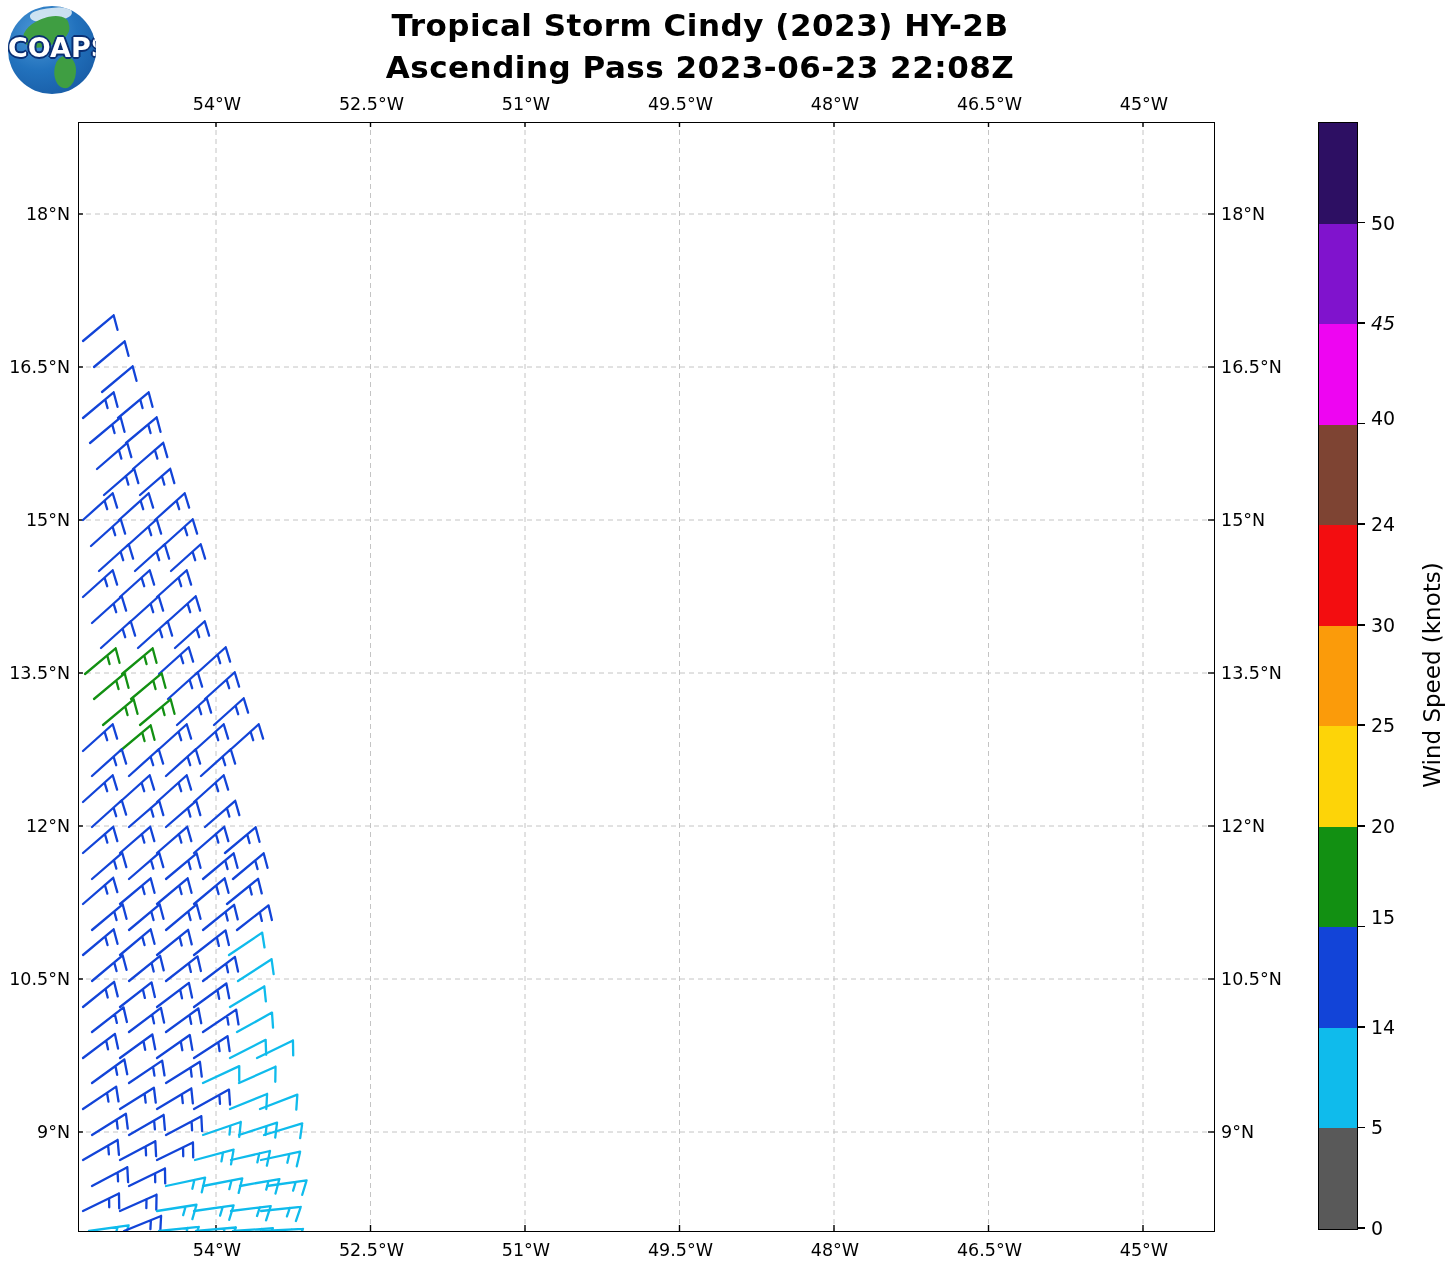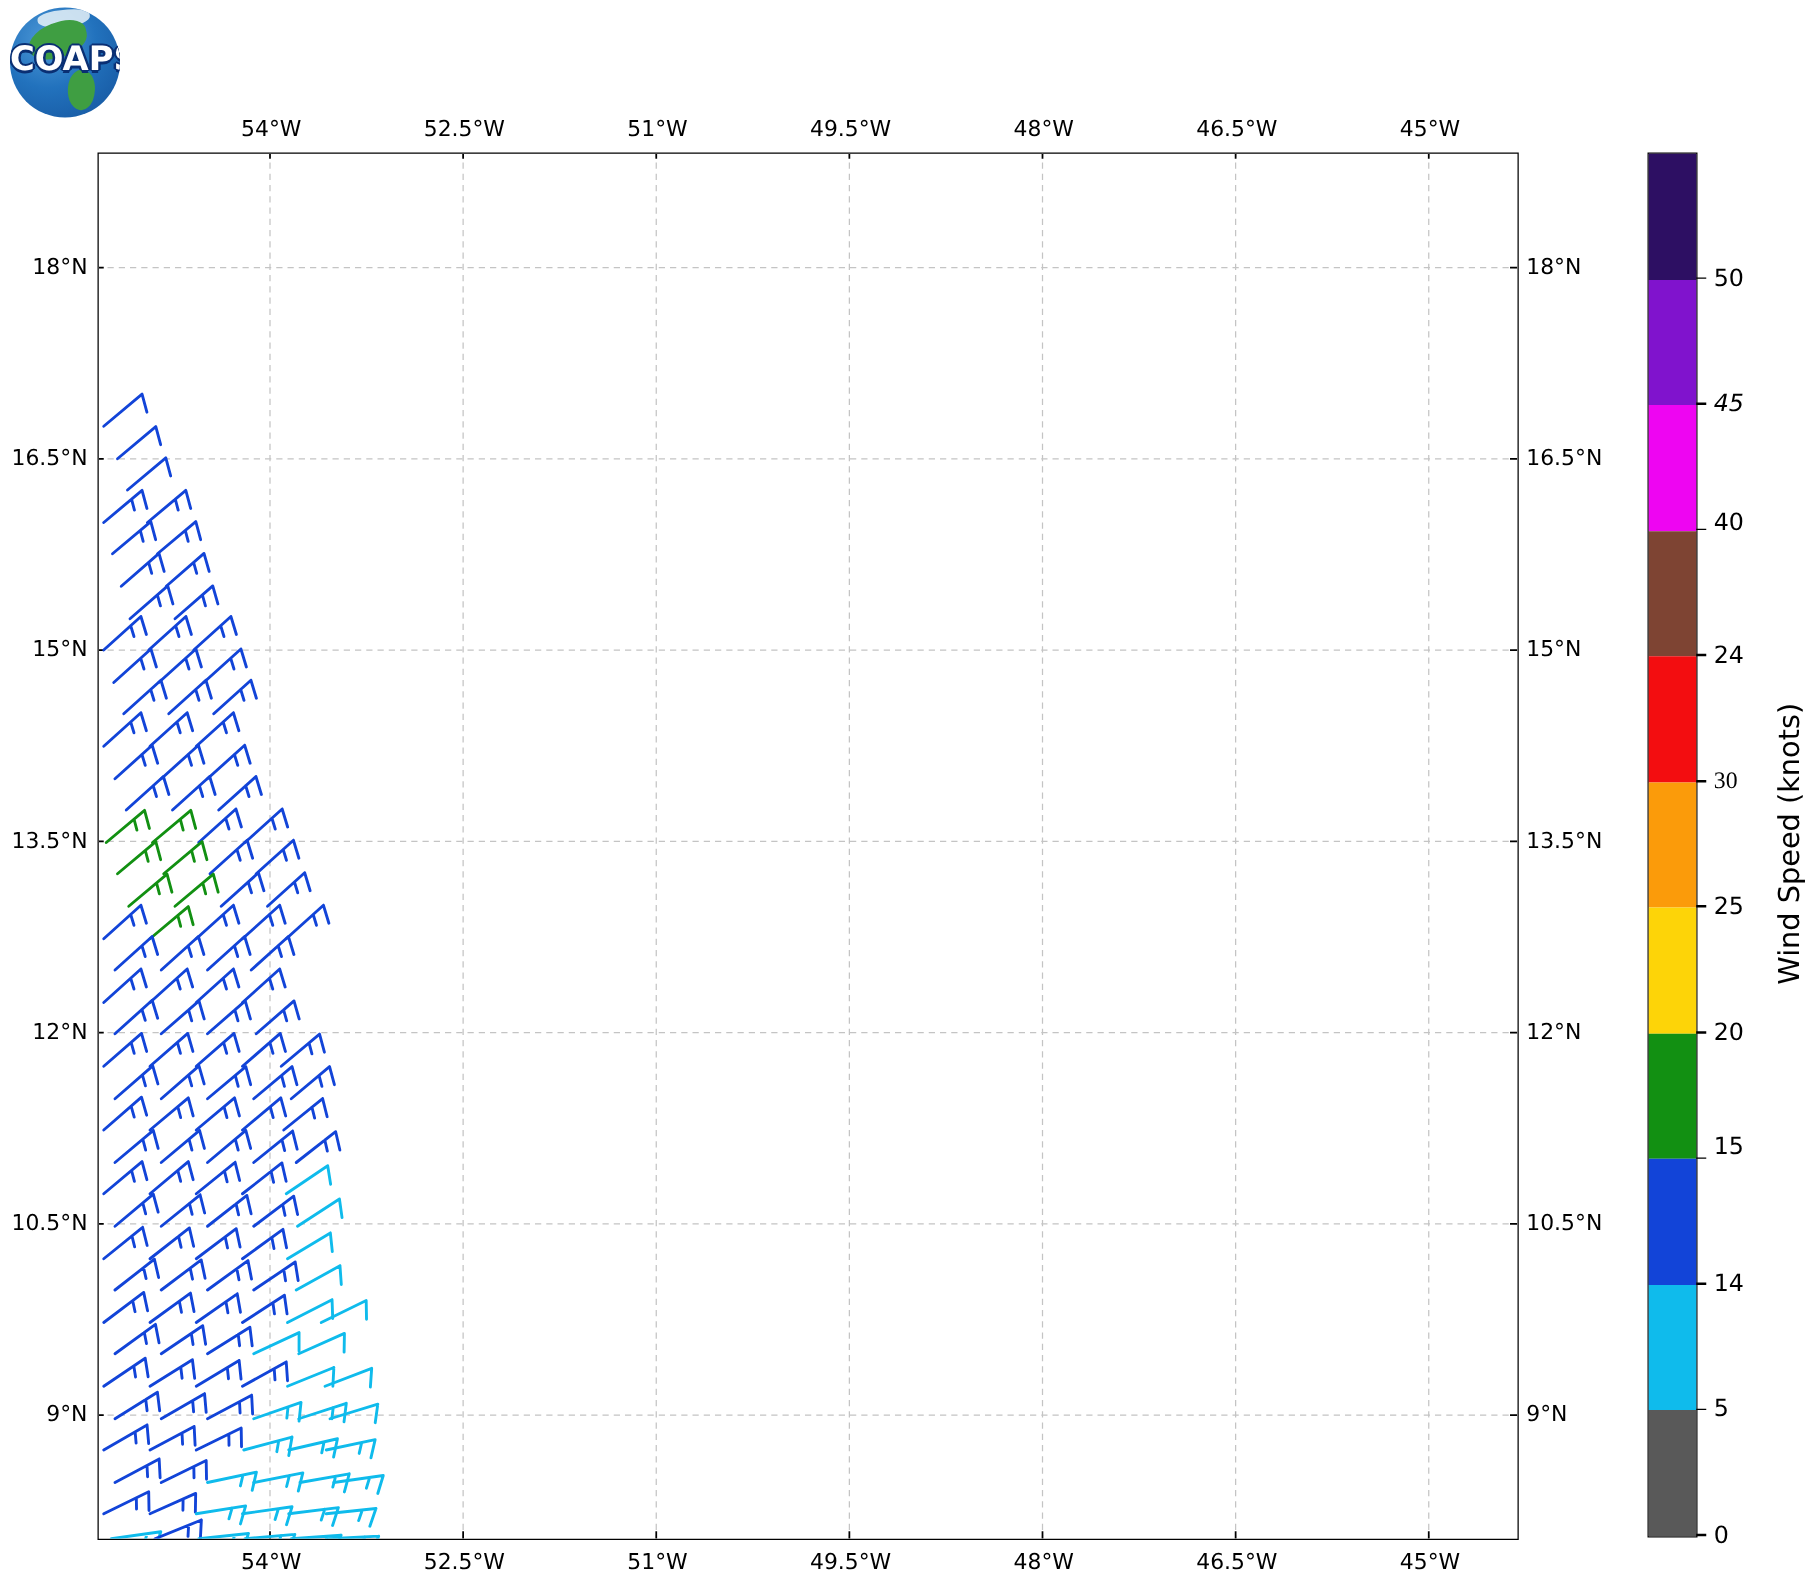--- a/index.html
+++ b/index.html
@@ -45,20 +45,22 @@
 <div id="root">
 
   <div id="logo">
     <div class="cap"></div>
     <div class="land-na"></div>
     <div class="land-sa"></div>
     <div class="logo-text">COAPS</div>
   </div>
 
   <div id="title-block">
+    <div class="tline">Tropical Storm Cindy (2023) HY-2B</div>
+    <div class="tline">Ascending Pass 2023-06-23 22:08Z</div>
   </div>
 
   <div id="axis-top">
       <div class="xlab" style="left: 217px; top: 94px;">54°W</div>
       <div class="xlab" style="left: 371.5px; top: 94px;">52.5°W</div>
       <div class="xlab" style="left: 526px; top: 94px;">51°W</div>
       <div class="xlab" style="left: 680.5px; top: 94px;">49.5°W</div>
       <div class="xlab" style="left: 835px; top: 94px;">48°W</div>
       <div class="xlab" style="left: 989.5px; top: 94px;">46.5°W</div>
       <div class="xlab" style="left: 1144px; top: 94px;">45°W</div>
@@ -303,21 +305,21 @@
       <div class="cb-lab" style="top: 1127.45px;">5</div>
       <div class="cb-tick" style="top: 1026.11px;"></div>
       <div class="cb-lab" style="top: 1026.91px;">14</div>
       <div class="cb-tick" style="top: 925.564px;"></div>
       <div class="cb-lab" style="top: 917px;">15</div>
       <div class="cb-tick" style="top: 825.018px;"></div>
       <div class="cb-lab" style="top: 825.818px;">20</div>
       <div class="cb-tick" style="top: 724.473px;"></div>
       <div class="cb-lab" style="top: 725.273px;">25</div>
       <div class="cb-tick" style="top: 623.927px;"></div>
-      <div class="cb-lab" style="top: 624.727px; font-family: Liberation Serif, serif;">30</div>
+      <div class="cb-lab" style="top: 624.727px;">30</div>
       <div class="cb-tick" style="top: 523.382px;"></div>
       <div class="cb-lab" style="top: 524.182px;">24</div>
       <div class="cb-tick" style="top: 422.836px;"></div>
       <div class="cb-lab" style="top: 418px;">40</div>
       <div class="cb-tick" style="top: 322.291px;"></div>
       <div class="cb-lab" style="top: 323.091px; font-style: italic;">45</div>
       <div class="cb-tick" style="top: 221.745px;"></div>
       <div class="cb-lab" style="top: 222.545px;">50</div>
     </div>
   <div id="cbar-label">Wind Speed (knots)</div>

